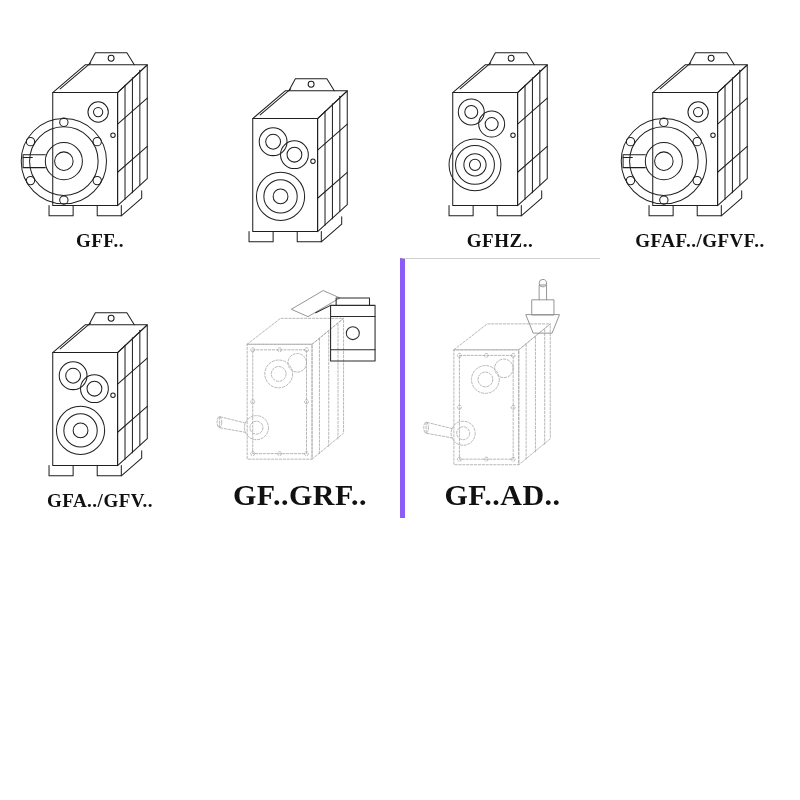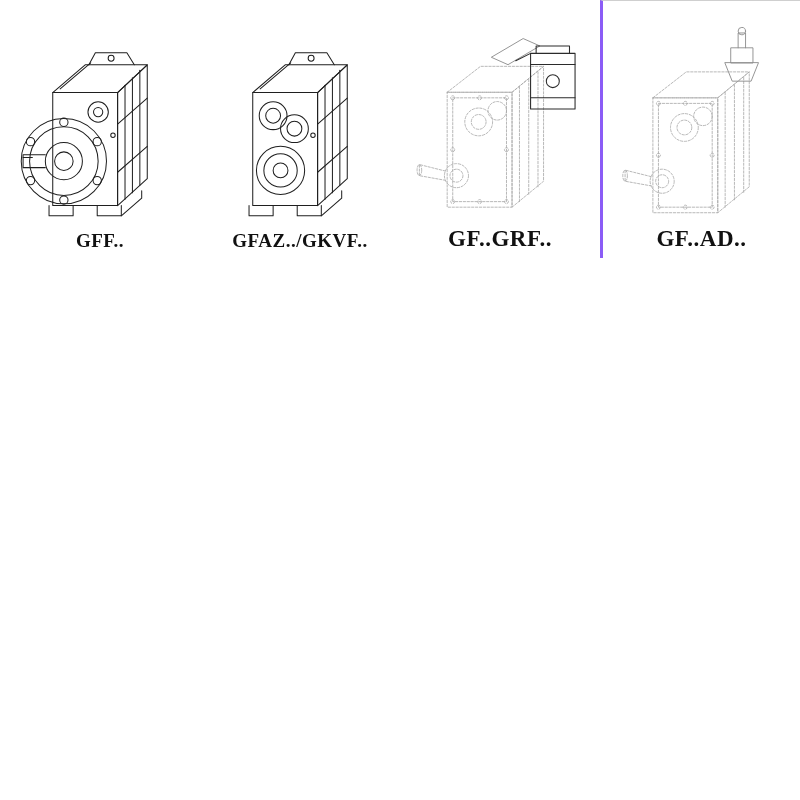--- a/index.html
+++ b/index.html
@@ -7,25 +7,25 @@
   .page{width:800px;height:800px;background:#fff;display:grid;
         grid-template-columns:repeat(4,200px);
         grid-template-rows:258px 260px 282px;}
   .cell{margin:0;display:flex;flex-direction:column;align-items:center;
         justify-content:flex-end;padding:4px 0 6px 0;box-sizing:border-box;}
   .cell svg.draw{flex:0 0 auto;width:178px;height:202px;
         stroke:#1f1f1f;fill:none;stroke-width:1.1;
         stroke-linecap:round;stroke-linejoin:round;}
   .label{font-weight:700;font-size:19px;color:#111111;letter-spacing:.5px;
         text-align:center;margin-top:4px;white-space:nowrap;}
-  .label.large{font-size:23px;}
+  .label.large{font-size:30px;}
   .ghost{stroke:#a9a9a9;stroke-dasharray:2.5 1.7;stroke-width:.9;}
   .gsolid{stroke:#8e8e8e;stroke-dasharray:none;stroke-width:1;}
   .attach{stroke:#2b2b2b;stroke-dasharray:none;stroke-width:1.15;}
-  .boxed{border-left:3px solid #8b5cf6;border-top:1px solid #cfcfcf;}
+  .boxed{border-left:5px solid #8b5cf6;border-top:1px solid #cfcfcf;}
   .hidden-defs{position:absolute;width:0;height:0;overflow:hidden;}
 </style>
 </head>
 <body>
 
 <svg class="hidden-defs" aria-hidden="true">
   <defs>
     <g id="housing">
       <path d="M83,44 L90,31 L124,31 L132,44"></path>
       <circle cx="107" cy="37" r="3.2"></circle>
@@ -191,30 +191,50 @@
         <use href="#flangeset"></use>
     </svg>
     <figcaption class="label">GFF..</figcaption>
   </figure>
 
   <figure class="cell">
     <svg class="draw" viewBox="0 0 190 218">
       <use href="#housing"></use>
         <use href="#boreset"></use>
     </svg>
-    <figcaption class="label">GFAZ../GKVF..</figcaption>
-  </figure>
-
-
-
-
-
-
-
-
+  </figure>
+
+  <figure class="cell">
+    <svg class="draw" viewBox="0 0 190 218">
+      <use href="#housing"></use>
+        <use href="#hollowset"></use>
+    </svg>
+    <figcaption class="label">GFHZ..</figcaption>
+  </figure>
+
+
+
+
+
+
+  <figure class="cell">
+    <svg class="draw" viewBox="0 0 190 218">
+      <use href="#housing"></use>
+        <use href="#flangeset"></use>
+    </svg>
+    <figcaption class="label">GFAF../GFVF..</figcaption>
+  </figure>
+
+  <figure class="cell">
+    <svg class="draw" viewBox="0 0 190 218">
+      <use href="#housing"></use>
+        <use href="#boreset"></use>
+    </svg>
+    <figcaption class="label">GFA../GFV..</figcaption>
+  </figure>
 
   <figure class="cell">
     <svg class="draw" viewBox="0 0 190 218">
       <g class="ghost" transform="translate(-8,10)">
           <use href="#housing2"></use>
           <use href="#shaft2"></use>
         </g>
       <g class="gsolid">
           <path d="M86,40 L120,20 L138,28 L104,48 Z"></path>
         </g>

